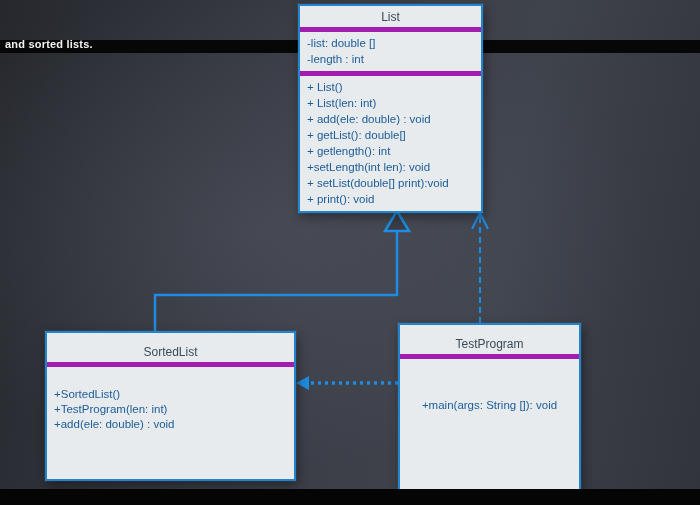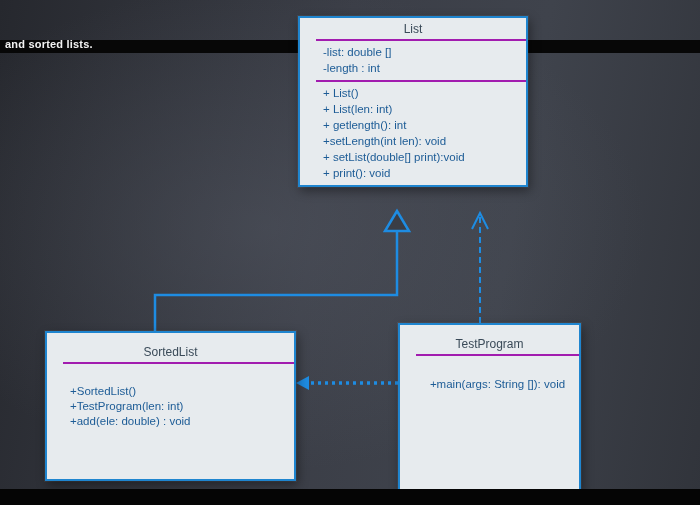--- a/index.html
+++ b/index.html
@@ -36,39 +36,38 @@
     box-sizing:border-box;
     overflow:hidden;
   }
   .uml-title {
     text-align:center;
     color:#3a4a58;
     font-size:12px;
     padding:4px 0 3px 0;
   }
   .uml-section {
-    border-top:2px solid #a21caf;
+    border-top:5px solid #a21caf;
     padding:3px 7px 4px 7px;
-    margin-left:16px;
   }
   .uml-line {
     color:#1d5c96;
     font-size:11.5px;
     line-height:16px;
     white-space:nowrap;
   }
 
-  .list-box  { left:298px; top:16px;  width:230px; }
+  .list-box  { left:298px; top:4px;  width:185px; }
   .sorted-box{ left:45px; top:331px; width:251px; height:150px; }
   .sorted-box .uml-title { padding-top:12px; }
   .sorted-box .uml-section { padding-top:20px; }
   .sorted-box .uml-line { line-height:15px; }
   .test-box  { left:398px; top:323px; width:183px; height:168px; }
   .test-box .uml-title { padding-top:12px; }
-  .test-box .uml-section { padding-top:20px; text-align:center; }
+  .test-box .uml-section { padding-top:38px; text-align:center; }
 </style>
 </head>
 <body>
 
 <div class="screen">
 
   <div class="top-bar">
     <span class="caption">and sorted lists.</span>
   </div>
 
@@ -92,20 +91,22 @@
 
   <div class="uml-box list-box">
     <div class="uml-title">List</div>
     <div class="uml-section">
       <div class="uml-line">-list: double []</div>
       <div class="uml-line">-length : int</div>
     </div>
     <div class="uml-section">
       <div class="uml-line">+ List()</div>
       <div class="uml-line">+ List(len: int)</div>
+      <div class="uml-line">+ add(ele: double) : void</div>
+      <div class="uml-line">+ getList(): double[]</div>
       <div class="uml-line">+ getlength(): int</div>
       <div class="uml-line">+setLength(int len): void</div>
       <div class="uml-line">+ setList(double[] print):void</div>
       <div class="uml-line">+ print(): void</div>
     </div>
   </div>
 
   <div class="uml-box sorted-box">
     <div class="uml-title">SortedList</div>
     <div class="uml-section">

